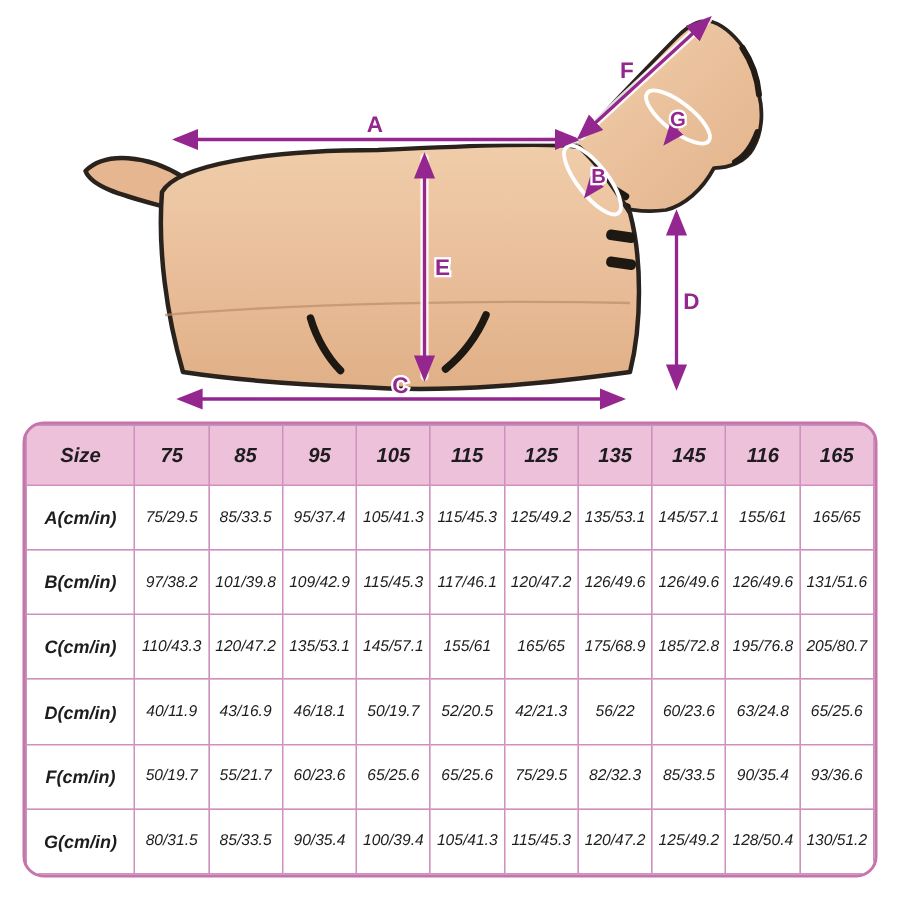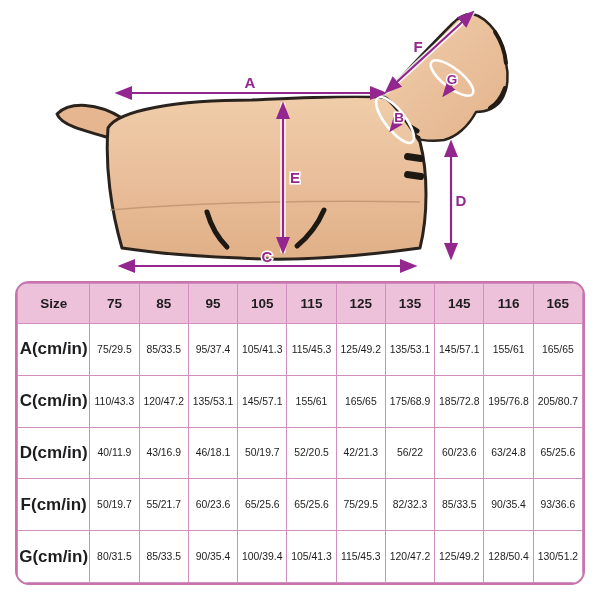--- a/index.html
+++ b/index.html
@@ -5,33 +5,33 @@
   html,body{margin:0;padding:0;}
   body{
     width:600px;height:600px;background:#ffffff;overflow:hidden;
     font-family:"Liberation Sans", sans-serif;
     -webkit-font-smoothing:antialiased;
   }
   .stage{position:relative;width:600px;height:600px;}
   .diagram{position:absolute;left:0;top:0;width:600px;height:281px;}
   .table-wrap{
     position:absolute;left:15px;top:281px;width:566px;height:300px;
-    border:2px solid #c873ae;border-radius:14px;overflow:hidden;background:#a3a3a3;
+    border:2px solid #c873ae;border-radius:14px;overflow:hidden;background:#a3a3a3;font-style:italic;
   }
   table{width:100%;height:100%;border-collapse:collapse;table-layout:fixed;}
   col.size-col{width:12.8%;}
   th,td{
     border:1.5px solid #d08fbe;text-align:center;vertical-align:middle;
     padding:0 1px;color:#1d1d1f;
   }
   thead th{
     background:#eec1db;font-size:13.5px;font-weight:bold;height:39px;
   }
   tbody th{
-    background:#ffffff;font-size:17px;font-weight:bold;height:37px;
+    background:#ffffff;font-size:12px;font-weight:bold;height:37px;
   }
   tbody td{
     background:#ffffff;font-size:10.4px;font-weight:normal;
   }
   text.meas-label{
     font-family:"Liberation Sans", sans-serif;font-weight:bold;
     fill:#93278f;stroke:#ffffff;stroke-width:3px;paint-order:stroke;
     text-anchor:middle;
   }
 </style>
@@ -152,20 +152,33 @@
             <td>95/37.4</td>
             <td>105/41.3</td>
             <td>115/45.3</td>
             <td>125/49.2</td>
             <td>135/53.1</td>
             <td>145/57.1</td>
             <td>155/61</td>
             <td>165/65</td>
           </tr>
           <tr>
+            <th>B(cm/in)</th>
+            <td>97/38.2</td>
+            <td>101/39.8</td>
+            <td>109/42.9</td>
+            <td>115/45.3</td>
+            <td>117/46.1</td>
+            <td>120/47.2</td>
+            <td>126/49.6</td>
+            <td>126/49.6</td>
+            <td>126/49.6</td>
+            <td>131/51.6</td>
+          </tr>
+          <tr>
             <th>C(cm/in)</th>
             <td>110/43.3</td>
             <td>120/47.2</td>
             <td>135/53.1</td>
             <td>145/57.1</td>
             <td>155/61</td>
             <td>165/65</td>
             <td>175/68.9</td>
             <td>185/72.8</td>
             <td>195/76.8</td>

